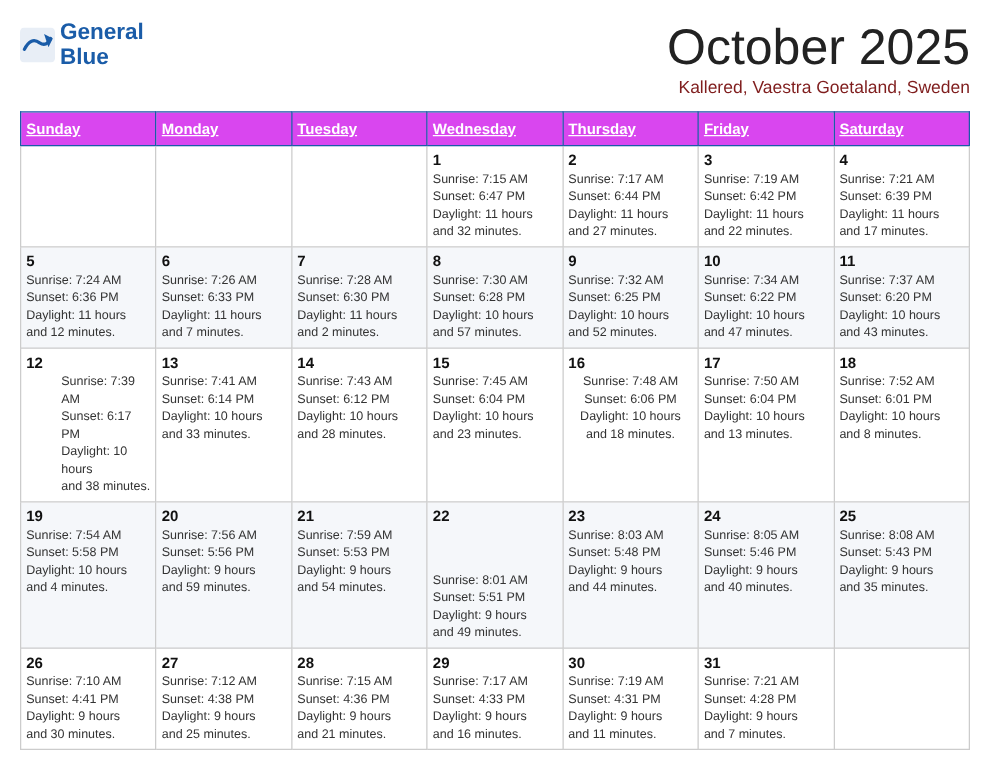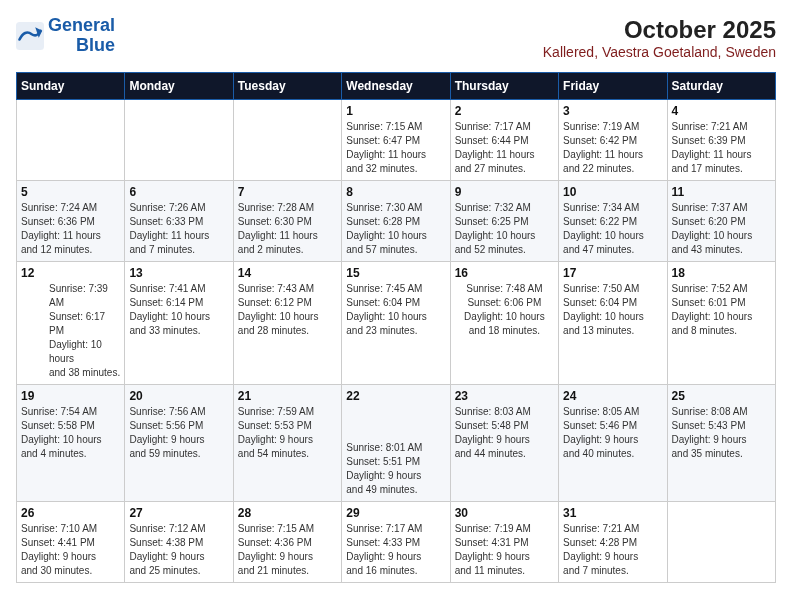--- a/index.html
+++ b/index.html
@@ -13,59 +13,59 @@
     .header {
       display: flex;
       justify-content: space-between;
       align-items: flex-start;
       margin-bottom: 12px;
     }
     .logo {
       display: flex;
       align-items: center;
       gap: 4px;
-      text-align: right;
     }
     .logo-text {
       font-size: 18px;
       font-weight: bold;
       line-height: 1.1;
       color: #333;
     }
     .logo-text span {
       color: #1a5ca8;
     }
     .logo-icon {
       width: 28px;
       height: 28px;
     }
     .title-block {
       text-align: right;
     }
     .month-title {
-      font-size: 24px;
-      font-weight: bold;
+      font-size: 40px;
+      font-weight: normal;
       color: #222;
     }
     .subtitle {
       font-size: 14px;
       color: #7f1d1d;
     }
     .calendar {
       width: 100%;
       border-collapse: collapse;
       font-size: 11px;
     }
     .calendar thead tr th {
-      background-color: #0f172a;
+      background-color: #d946ef;
       color: #fff;
       padding: 6px 4px;
       text-align: left;
       font-size: 12px;
       border: 1px solid #1a5ca8;
+      text-decoration: underline;
     }
     .calendar tbody tr td {
       border: 1px solid #ccc;
       vertical-align: top;
       padding: 4px;
       width: calc(100% / 7);
       min-height: 80px;
       background: #fff;
     }
     .calendar tbody tr:nth-child(even) td {

